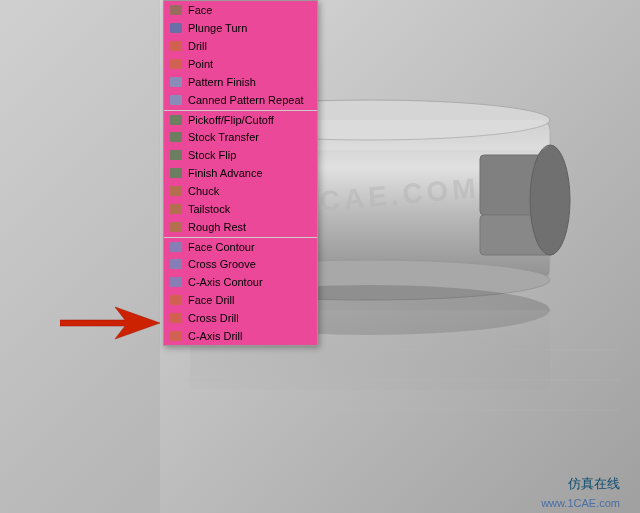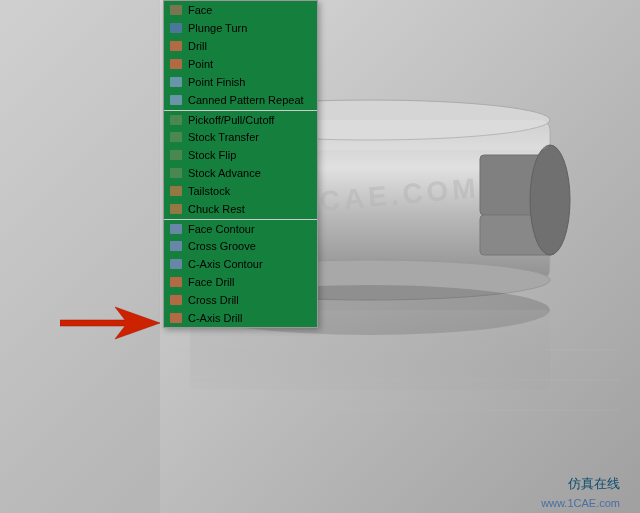--- a/index.html
+++ b/index.html
@@ -60,21 +60,21 @@
       width: 480px;
       height: 513px;
     }
 
     
     .context-menu {
       position: absolute;
       top: 0;
       left: 163px;
       width: 155px;
-      background: #15803d;
+      background: #ec4899;
       border: 1px solid #999;
       box-shadow: 2px 2px 6px rgba(0,0,0,0.3);
       z-index: 10;
     }
 
     .menu-item {
       display: flex;
       align-items: center;
       padding: 2px 6px 2px 4px;
       cursor: pointer;
@@ -193,63 +193,69 @@
     <div class="menu-item">
       <div class="menu-icon">
         <div class="icon-rect" style="background: rgb(204, 102, 68); opacity: 0.85;"></div>
       </div>
       <span class="menu-label">Point</span>
     </div>
     <div class="menu-item">
       <div class="menu-icon">
         <div class="icon-rect" style="background: rgb(119, 153, 187); opacity: 0.85;"></div>
       </div>
-      <span class="menu-label">Point Finish</span>
+      <span class="menu-label">Pattern Finish</span>
     </div>
     <div class="menu-item">
       <div class="menu-icon">
         <div class="icon-rect" style="background: rgb(119, 153, 187); opacity: 0.85;"></div>
       </div>
       <span class="menu-label">Canned Pattern Repeat</span>
     </div>
     <div class="menu-item separator">
       <div class="menu-icon">
         <div class="icon-rect" style="background: rgb(85, 136, 85); opacity: 0.85;"></div>
       </div>
-      <span class="menu-label">Pickoff/Pull/Cutoff</span>
+      <span class="menu-label">Pickoff/Flip/Cutoff</span>
     </div>
     <div class="menu-item">
       <div class="menu-icon">
         <div class="icon-rect" style="background: rgb(85, 136, 85); opacity: 0.85;"></div>
       </div>
       <span class="menu-label">Stock Transfer</span>
     </div>
     <div class="menu-item">
       <div class="menu-icon">
         <div class="icon-rect" style="background: rgb(85, 136, 85); opacity: 0.85;"></div>
       </div>
       <span class="menu-label">Stock Flip</span>
     </div>
     <div class="menu-item">
       <div class="menu-icon">
         <div class="icon-rect" style="background: rgb(85, 136, 85); opacity: 0.85;"></div>
       </div>
-      <span class="menu-label">Stock Advance</span>
+      <span class="menu-label">Finish Advance</span>
     </div>
     <div class="menu-item">
       <div class="menu-icon">
         <div class="icon-rect" style="background: rgb(170, 119, 68); opacity: 0.85;"></div>
       </div>
+      <span class="menu-label">Chuck</span>
+    </div>
+    <div class="menu-item">
+      <div class="menu-icon">
+        <div class="icon-rect" style="background: rgb(170, 119, 68); opacity: 0.85;"></div>
+      </div>
       <span class="menu-label">Tailstock</span>
     </div>
     <div class="menu-item">
       <div class="menu-icon">
         <div class="icon-rect" style="background: rgb(170, 119, 68); opacity: 0.85;"></div>
       </div>
-      <span class="menu-label">Chuck Rest</span>
+      <span class="menu-label">Rough Rest</span>
     </div>
     <div class="menu-item separator">
       <div class="menu-icon">
         <div class="icon-rect" style="background: rgb(119, 136, 187); opacity: 0.85;"></div>
       </div>
       <span class="menu-label">Face Contour</span>
     </div>
     <div class="menu-item">
       <div class="menu-icon">
         <div class="icon-rect" style="background: rgb(119, 136, 187); opacity: 0.85;"></div>

